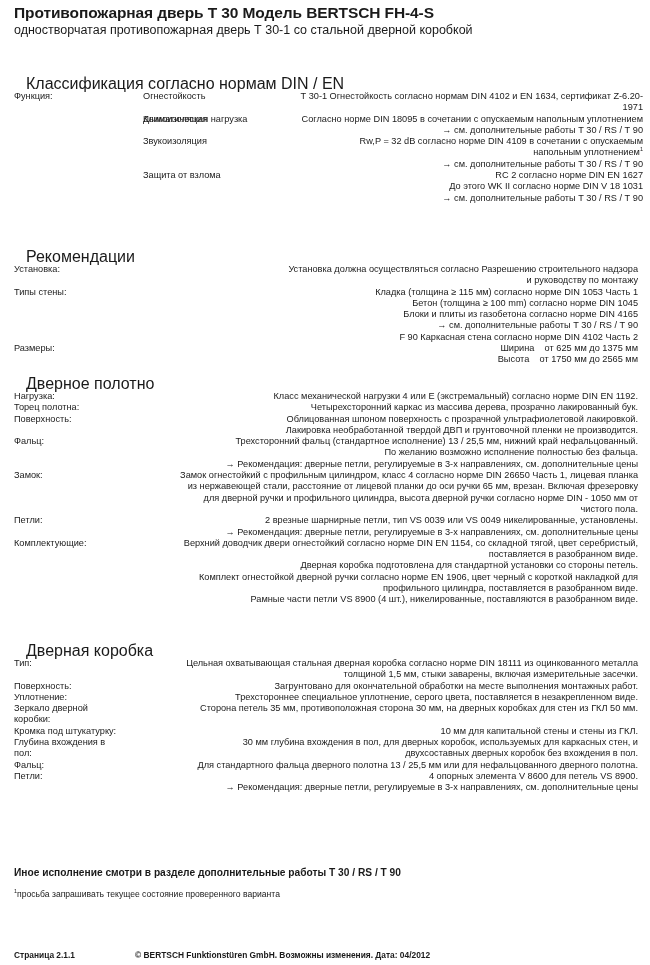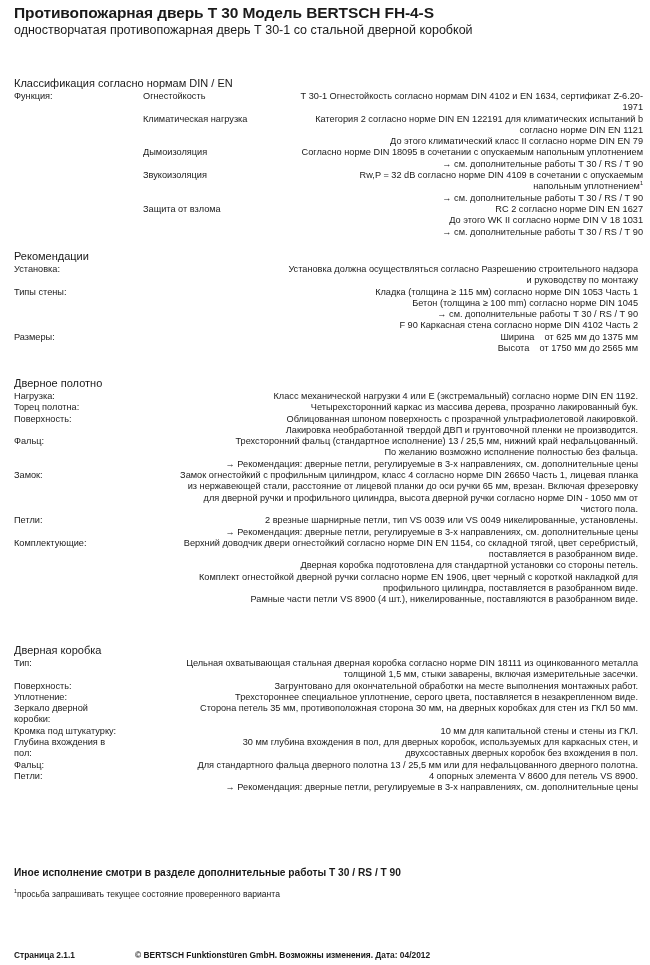--- a/index.html
+++ b/index.html
@@ -10,21 +10,21 @@
   .page { position: absolute; left: 0; top: 0; width: 650px; height: 965px; }
   .title {
     position: absolute; left: 14px; top: 4px;
     font-size: 15.5px; font-weight: bold; letter-spacing: -0.1px; white-space: nowrap;
   }
   .subtitle {
     position: absolute; left: 14px; top: 23px;
     font-size: 12.5px; font-weight: normal; white-space: nowrap;
   }
   .section { position: absolute; left: 14px; width: 630px; }
-  .section-title { font-size: 11px; line-height: 15px; margin-bottom: 0px; white-space: nowrap; }
+  .section-title { font-size: 16px; line-height: 15px; margin-bottom: 0px; white-space: nowrap; margin-left: 12px; }
   .row { position: relative; font-size: 9.2px; line-height: 11.3px; }
   .row .lbl { position: absolute; left: 0; top: 0; width: 125px; }
   .row .val { margin-left: 129px; width: 495px; }
   .row .sub { position: absolute; left: 129px; top: 0; width: 120px; white-space: nowrap; }
   .row .subval { margin-left: 249px; width: 380px; }
   .line { display: block; white-space: nowrap; text-align: right; }
   sup { font-size: 5.5px; vertical-align: super; line-height: 0; }
   .note-bold {
     position: absolute; left: 14px; top: 867px;
     font-size: 10.2px; font-weight: bold; white-space: nowrap;
@@ -51,25 +51,20 @@
     <div class="row">
       <div class="lbl">Функция:</div>
       <div class="sub">Огнестойкость</div>
       <div class="subval">
         <span class="line">Т 30-1 Огнестойкость согласно нормам DIN 4102 и EN 1634, сертификат Z-6.20-</span>
         <span class="line">1971</span>
       </div>
     </div>
     <div class="row">
       <div class="sub">Климатическая нагрузка</div>
-      <div class="subval">
-        <span class="line">Категория 2 согласно норме DIN EN 122191 для климатических испытаний b</span>
-        <span class="line">согласно норме DIN EN 1121</span>
-        <span class="line">До этого климатический класс II согласно норме DIN EN 79</span>
-      </div>
     </div>
     <div class="row">
       <div class="sub">Дымоизоляция</div>
       <div class="subval">
         <span class="line">Согласно норме DIN 18095 в сочетании с опускаемым напольным уплотнением</span>
         <span class="line">→ см. дополнительные работы Т 30 / RS / Т 90</span>
       </div>
     </div>
     <div class="row">
       <div class="sub">Звукоизоляция</div>
@@ -96,20 +91,21 @@
       <div class="val">
         <span class="line">Установка должна осуществляться согласно Разрешению строительного надзора</span>
         <span class="line">и руководству по монтажу</span>
       </div>
     </div>
     <div class="row">
       <div class="lbl">Типы стены:</div>
       <div class="val">
         <span class="line">Кладка (толщина ≥ 115 мм) согласно норме DIN 1053 Часть 1</span>
         <span class="line">Бетон (толщина ≥ 100 mm) согласно норме DIN 1045</span>
+        <span class="line">Блоки и плиты из газобетона согласно норме DIN 4165</span>
         <span class="line">→ см. дополнительные работы Т 30 / RS / Т 90</span>
         <span class="line">F 90 Каркасная стена согласно норме DIN 4102 Часть 2</span>
       </div>
     </div>
     <div class="row">
       <div class="lbl">Размеры:</div>
       <div class="val">
         <span class="line" style="white-space:pre">Ширина    от 625 мм до 1375 мм</span>
         <span class="line" style="white-space:pre">Высота    от 1750 мм до 2565 мм</span>
       </div>

